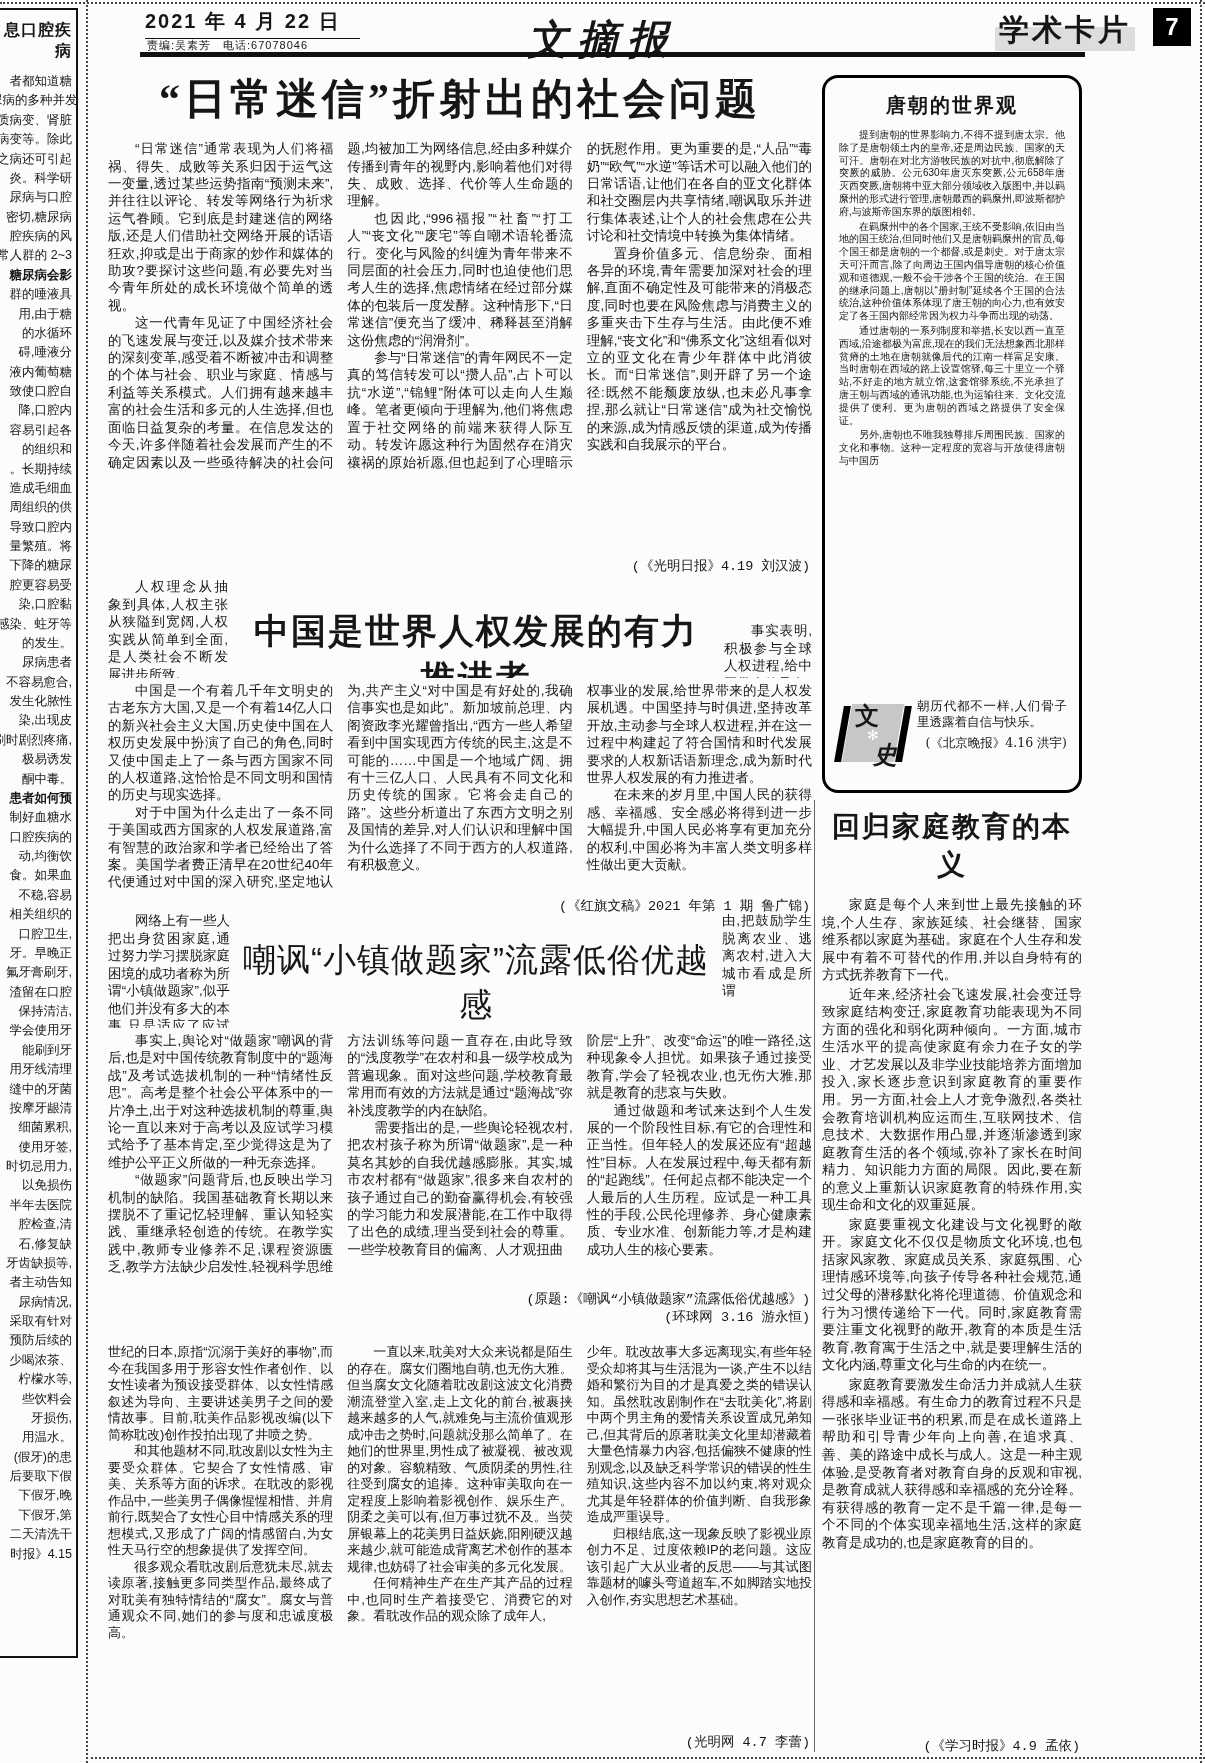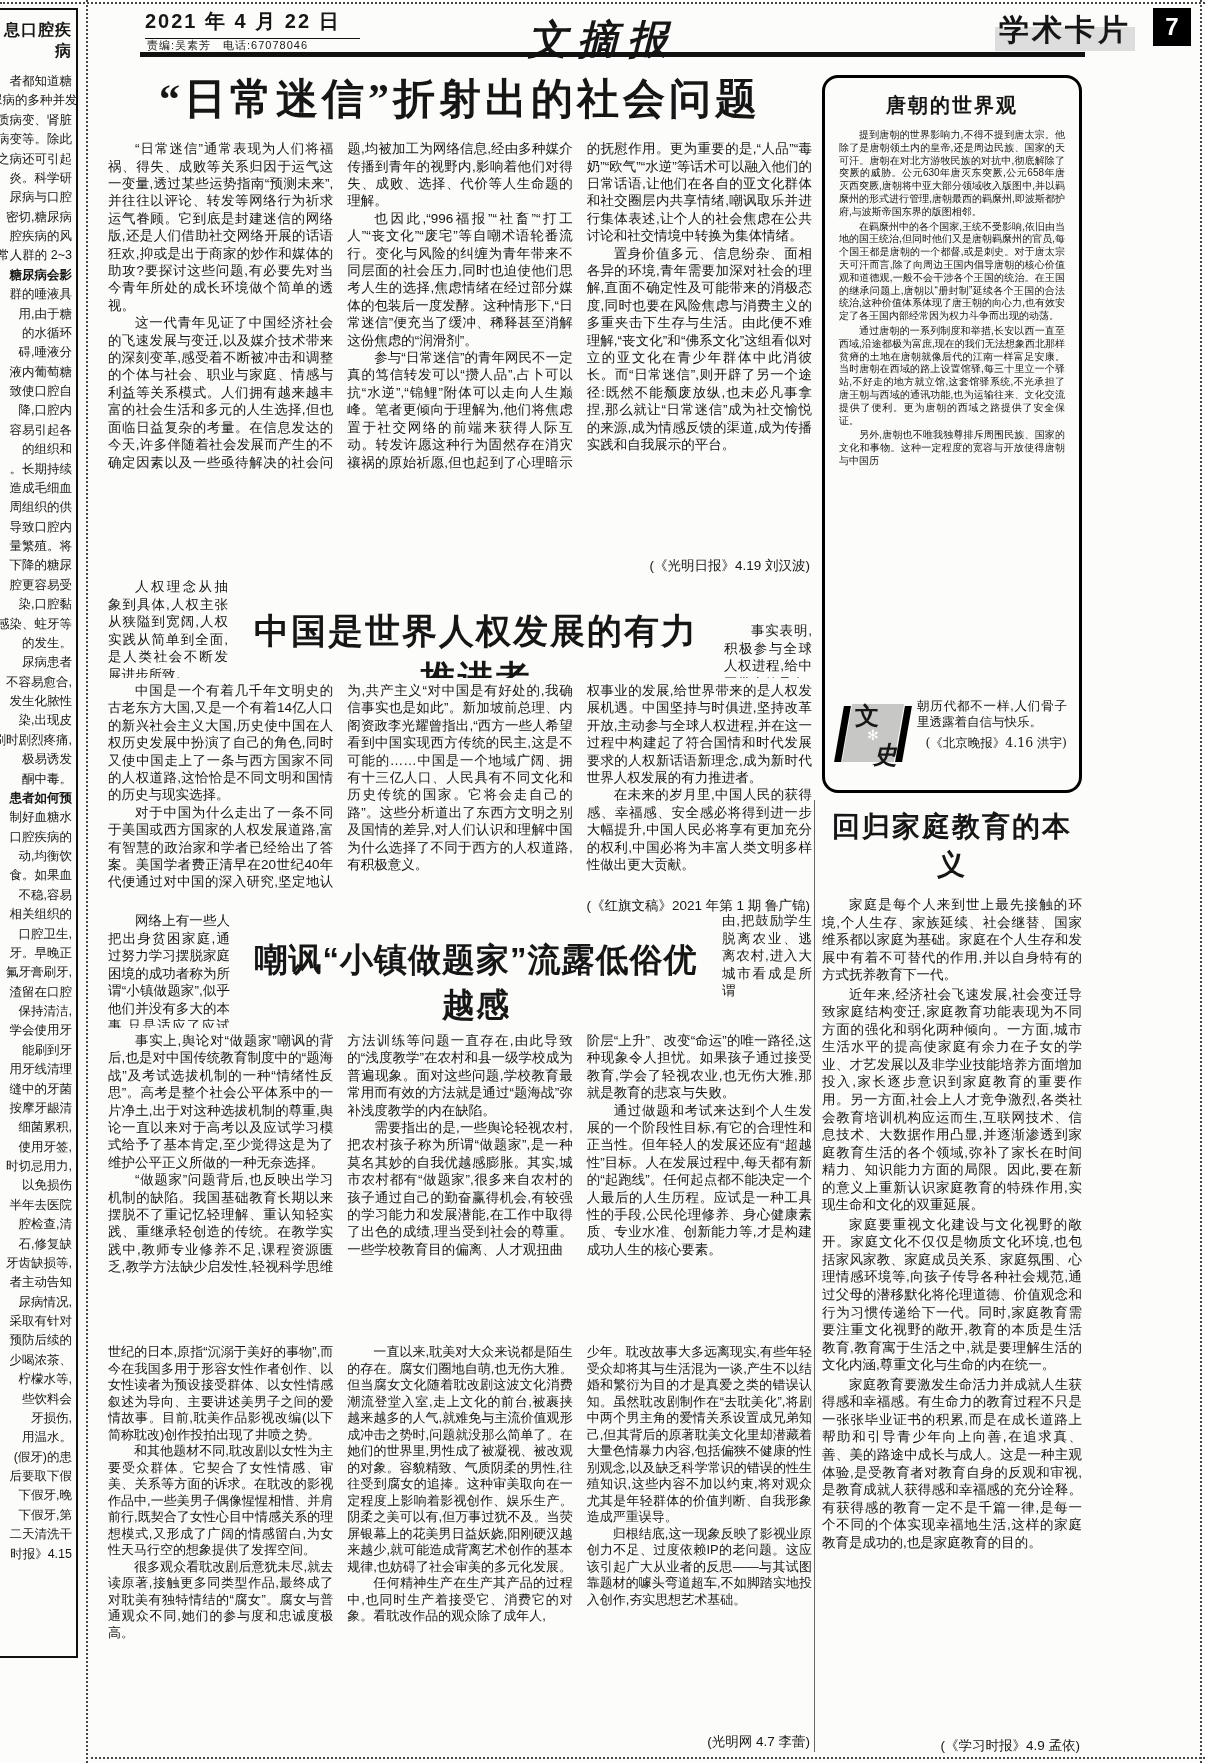--- a/index.html
+++ b/index.html
@@ -27,21 +27,21 @@
   #section-label{position:absolute;right:70px;top:10px;font-size:30px;font-weight:900;letter-spacing:3px;
     background:linear-gradient(to bottom, rgba(0,0,0,0) 42%, #ddd 42%);padding:0 4px;}
   #page-number-badge{position:absolute;right:14px;top:8px;width:38px;height:38px;background:#000;color:#fff;
     font-size:24px;font-weight:bold;text-align:center;line-height:38px;}
   #header-rule{position:absolute;left:140px;top:52px;width:945px;height:5px;background:#111;}
   
   .artbox{position:absolute;}
   .para{margin:0;text-indent:2em;}
   .ni{text-indent:0;}
   .body3{column-count:3;column-gap:14px;font-size:13.5px;line-height:1.29;text-align:justify;overflow:hidden;}
-  .abs-cite{position:absolute;right:2px;bottom:0;font-family:Liberation Sans, sans-serif;font-size:13.5px;
+  .abs-cite{position:absolute;right:2px;bottom:0;font-family:Liberation Mono, monospace;font-size:13.5px;
     background:rgba(252,252,250,.96);padding:1px 0 1px 8px;text-align:right;}
   .intro-row{display:flex;gap:12px;overflow:hidden;}
   .intro-col{font-size:13.5px;line-height:1.3;text-align:justify;overflow:hidden;}
   .hl{font-family:"Liberation Serif",serif;font-weight:bold;text-align:center;}
   
   #a1{left:108px;top:62px;width:704px;height:514px;}
   #a1 .hl{font-size:42px;letter-spacing:4px;line-height:1.1;padding:14px 0 18px 0;}
   #a1 .body3{height:418px;}
   
   #tang-box{left:822px;top:75px;width:260px;height:718px;border:3px solid #000;border-radius:16px;
@@ -62,21 +62,21 @@
   
   #a2{left:108px;top:578px;width:704px;height:338px;}
   #a2 .intro-row{height:100px;}
   #a2 .hl{font-size:35px;letter-spacing:2px;flex:1;padding-top:30px;}
   #a2 .intro-col.l{width:120px;}
   #a2 .intro-col.r{width:88px;margin-top:44px;}
   #a2 .body3{height:228px;margin-top:4px;}
   
   #a3{left:108px;top:912px;width:704px;height:416px;}
   #a3 .intro-row{height:116px;}
-  #a3 .hl{font-family:"Liberation Sans",sans-serif;font-size:33px;font-weight:700;letter-spacing:1px;flex:1;padding-top:26px;}
+  #a3 .hl{font-family:"Liberation Sans",sans-serif;font-size:33px;font-weight:400;letter-spacing:1px;flex:1;padding-top:26px;}
   #a3 .intro-col.l{width:122px;}
   #a3 .intro-col.r{width:90px;}
   #a3 .body3{height:292px;margin-top:4px;}
   #a3 .abs-cite div{line-height:1.35;}
   
   #a4{left:108px;top:1340px;width:704px;height:412px;}
   #a4 .intro-row{height:90px;}
   #a4 .hl{font-size:30px;letter-spacing:2px;flex:1;padding-top:22px;}
   #a4 .intro-col.l{width:104px;}
   #a4 .intro-col.r{width:92px;}
@@ -241,20 +241,24 @@
     <div class="hl">嘲讽“小镇做题家”流露低俗优越感</div>
     <div class="intro-col r para ni">由,把鼓励学生脱离农业、逃离农村,进入大城市看成是所谓</div>
   </div>
   <div class="body3">
       <p class="para">事实上,舆论对“做题家”嘲讽的背后,也是对中国传统教育制度中的“题海战”及考试选拔机制的一种“情绪性反思”。高考是整个社会公平体系中的一片净土,出于对这种选拔机制的尊重,舆论一直以来对于高考以及应试学习模式给予了基本肯定,至少觉得这是为了维护公平正义所做的一种无奈选择。</p>
       <p class="para">“做题家”问题背后,也反映出学习机制的缺陷。我国基础教育长期以来摆脱不了重记忆轻理解、重认知轻实践、重继承轻创造的传统。在教学实践中,教师专业修养不足,课程资源匮乏,教学方法缺少启发性,轻视科学思维方法训练等问题一直存在,由此导致的“浅度教学”在农村和县一级学校成为普遍现象。面对这些问题,学校教育最常用而有效的方法就是通过“题海战”弥补浅度教学的内在缺陷。</p>
       <p class="para">需要指出的是,一些舆论轻视农村,把农村孩子称为所谓“做题家”,是一种莫名其妙的自我优越感膨胀。其实,城市农村都有“做题家”,很多来自农村的孩子通过自己的勤奋赢得机会,有较强的学习能力和发展潜能,在工作中取得了出色的成绩,理当受到社会的尊重。一些学校教育目的偏离、人才观扭曲</p>
       <p class="para ni">阶层“上升”、改变“命运”的唯一路径,这种现象令人担忧。如果孩子通过接受教育,学会了轻视农业,也无伤大雅,那就是教育的悲哀与失败。</p>
       <p class="para">通过做题和考试来达到个人生发展的一个阶段性目标,有它的合理性和正当性。但年轻人的发展还应有“超越性”目标。人在发展过程中,每天都有新的“起跑线”。任何起点都不能决定一个人最后的人生历程。应试是一种工具性的手段,公民伦理修养、身心健康素质、专业水准、创新能力等,才是构建成功人生的核心要素。</p>
     </div>
+  <div class="abs-cite">
+    <div>(原题:《嘲讽“小镇做题家”流露低俗优越感》)</div>
+    <div>(环球网 3.16 游永恒)</div>
+  </div>
 </div>
 
 <div id="a4" class="artbox">
   <div class="body3">
       <p class="para ni">世纪的日本,原指“沉溺于美好的事物”,而今在我国多用于形容女性作者创作、以女性读者为预设接受群体、以女性情感叙述为导向、主要讲述美男子之间的爱情故事。目前,耽美作品影视改编(以下简称耽改)创作投拍出现了井喷之势。</p>
       <p class="para">和其他题材不同,耽改剧以女性为主要受众群体。它契合了女性情感、审美、关系等方面的诉求。在耽改的影视作品中,一些美男子偶像惺惺相惜、并肩前行,既契合了女性心目中情感关系的理想模式,又形成了广阔的情感留白,为女性天马行空的想象提供了发挥空间。</p>
       <p class="para">很多观众看耽改剧后意犹未尽,就去读原著,接触更多同类型作品,最终成了对耽美有独特情结的“腐女”。腐女与普通观众不同,她们的参与度和忠诚度极高。</p>
       <p class="para">一直以来,耽美对大众来说都是陌生的存在。腐女们圈地自萌,也无伤大雅。但当腐女文化随着耽改剧这波文化消费潮流登堂入室,走上文化的前台,被裹挟越来越多的人气,就难免与主流价值观形成冲击之势时,问题就没那么简单了。在她们的世界里,男性成了被凝视、被改观的对象。容貌精致、气质阴柔的男性,往往受到腐女的追捧。这种审美取向在一定程度上影响着影视创作、娱乐生产。阴柔之美可以有,但万事过犹不及。当荧屏银幕上的花美男日益妖娆,阳刚硬汉越来越少,就可能造成背离艺术创作的基本规律,也妨碍了社会审美的多元化发展。</p>
       <p class="para">任何精神生产在生产其产品的过程中,也同时生产着接受它、消费它的对象。看耽改作品的观众除了成年人,</p>
       <p class="para ni">少年。耽改故事大多远离现实,有些年轻受众却将其与生活混为一谈,产生不以结婚和繁衍为目的才是真爱之类的错误认知。虽然耽改剧制作在“去耽美化”,将剧中两个男主角的爱情关系设置成兄弟知己,但其背后的原著耽美文化里却潜藏着大量色情暴力内容,包括偏狭不健康的性别观念,以及缺乏科学常识的错误的性生殖知识,这些内容不加以约束,将对观众尤其是年轻群体的价值判断、自我形象造成严重误导。</p>

